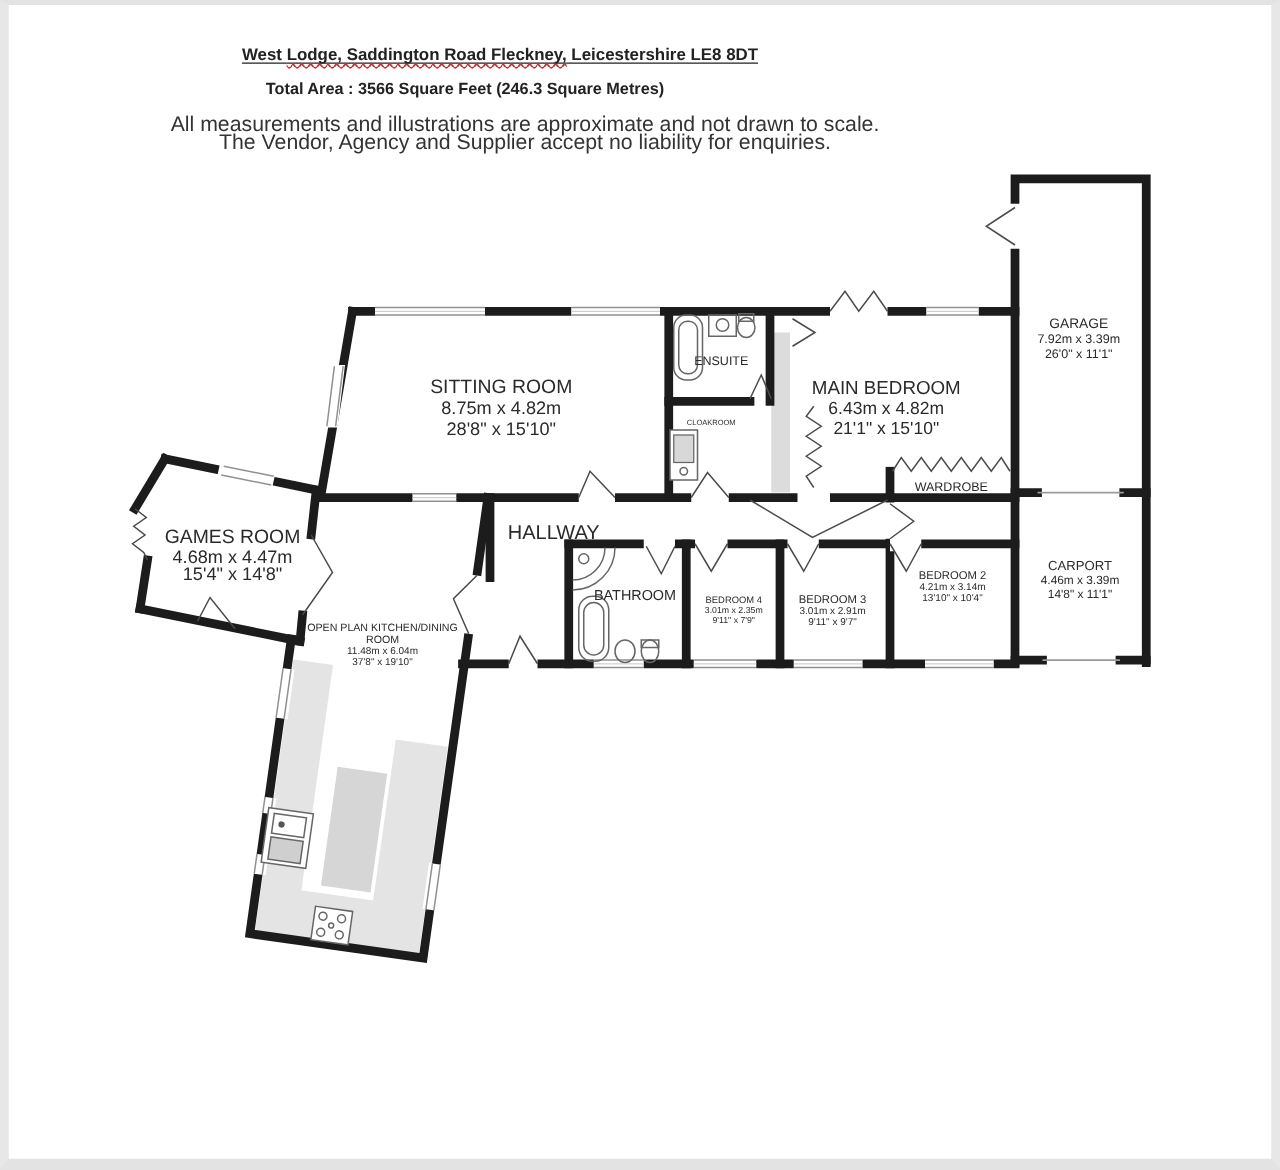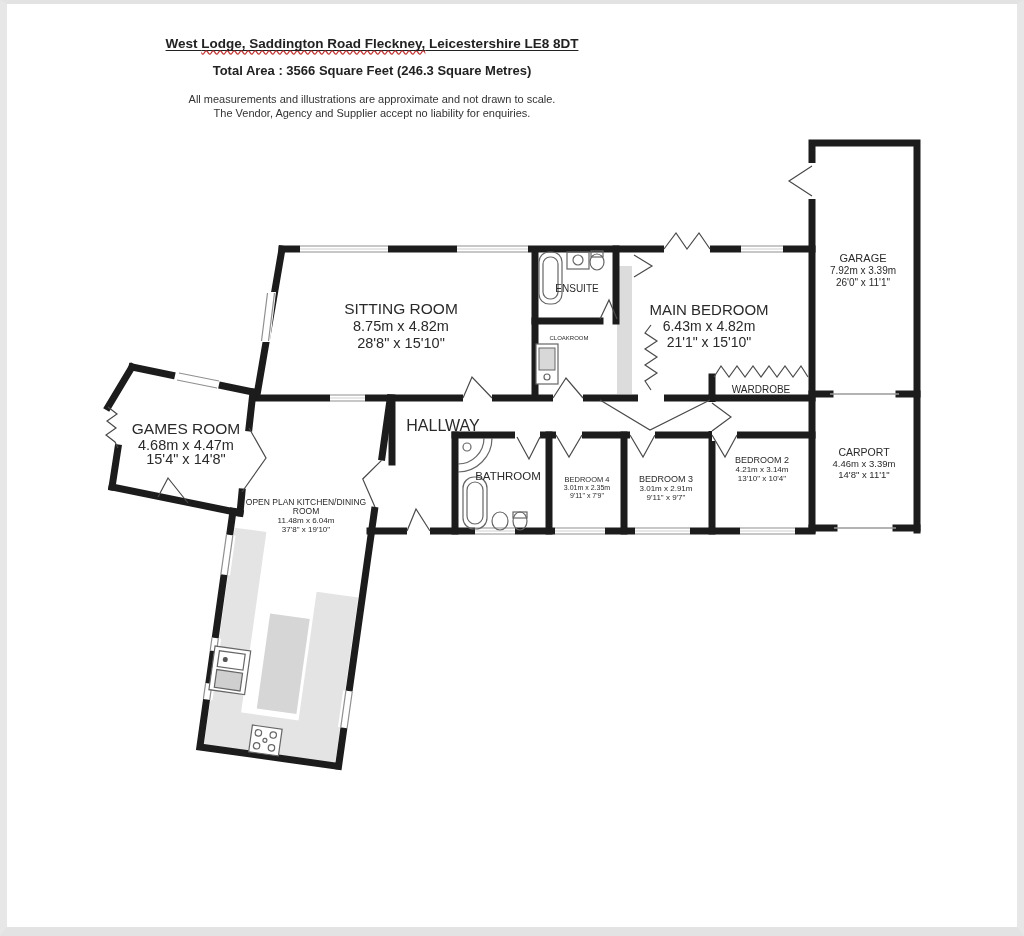--- a/index.html
+++ b/index.html
@@ -2,25 +2,25 @@
 <html><head>
 <meta charset="utf-8">
 <style>
   html,body{margin:0;padding:0;background:#ffffff;}
   #page{position:relative;width:1024px;height:936px;background:#ffffff;overflow:hidden;
         font-family:"Liberation Sans", sans-serif;color:#222;}
   #frame{position:absolute;inset:0;pointer-events:none;
          border-left:7px solid #e7e7e7;border-right:7px solid #e7e7e7;
          border-top:4px solid #e3e3e3;border-bottom:9px solid #e3e3e3;}
   .hdr{position:absolute;left:0;width:744px;text-align:center;}
-  #title{top:36px;font-size:13.5px;font-weight:bold;}
+  #title{top:36px;font-size:13.5px;font-weight:bold;margin-left:28px;}
   #title .u{text-decoration:underline;text-underline-offset:2px;}
   #title .sp{text-decoration:underline wavy #c23232;text-decoration-skip-ink:none;}
   #total{top:63px;font-size:13px;font-weight:bold;}
-  #disc{top:93px;font-size:11px;line-height:13.5px;color:#333;}
+  #disc{top:93px;font-size:17px;line-height:13.5px;color:#333;padding-left:48px;}
   svg{position:absolute;left:0;top:0;}
   .wall{stroke:#1c1c1c;stroke-width:7;fill:none;stroke-linecap:square;}
   .gap{fill:#ffffff;stroke:none;}
   .win{stroke:#909090;stroke-width:1.2;fill:none;}
   .winmid{stroke:#cfcfcf;stroke-width:1;fill:none;}
   .thin{stroke:#9a9a9a;stroke-width:1.4;fill:none;}
   .door{stroke:#4a4a4a;stroke-width:1.2;fill:none;stroke-linejoin:miter;}
   .fix{stroke:#666;stroke-width:1.2;fill:#ffffff;}
   .fixn{stroke:#666;stroke-width:1.2;fill:none;}
   .lbl{fill:#2a2a2a;text-anchor:middle;}

